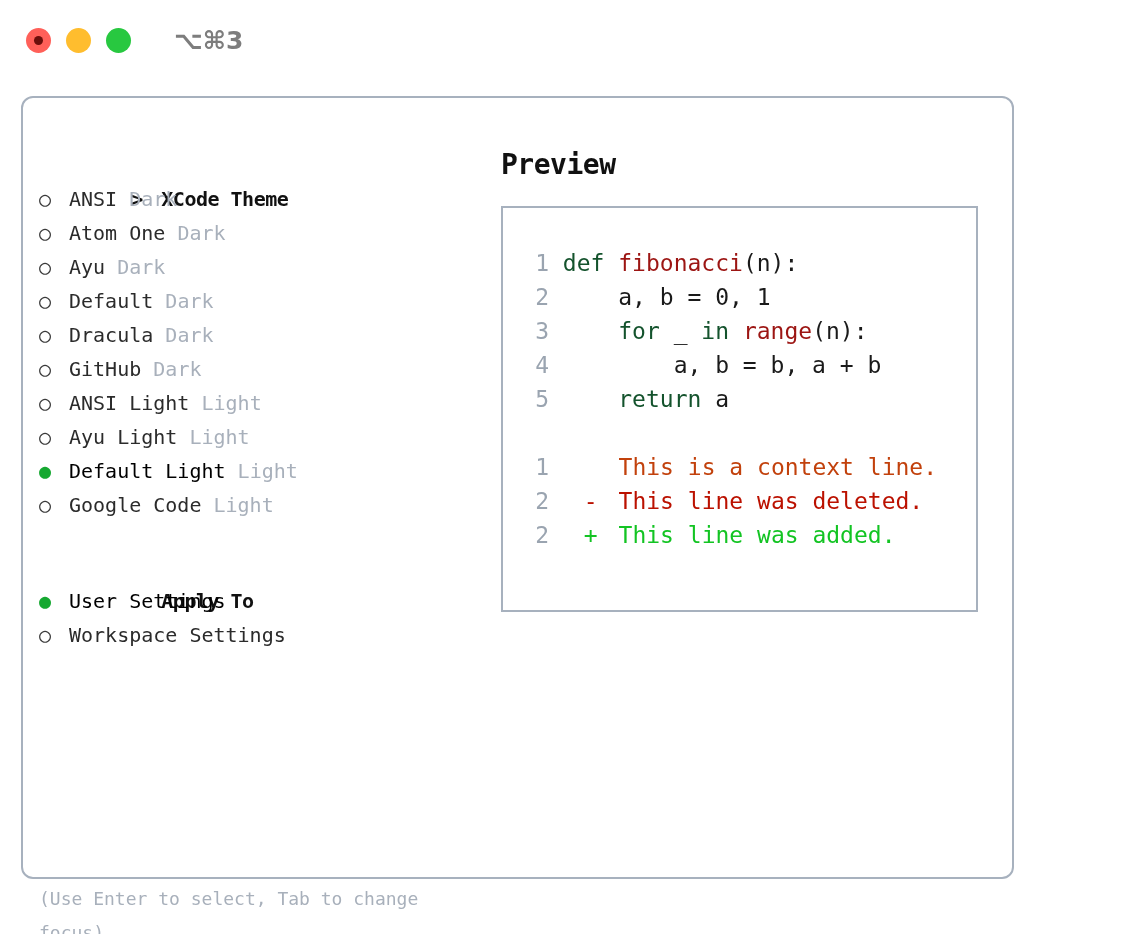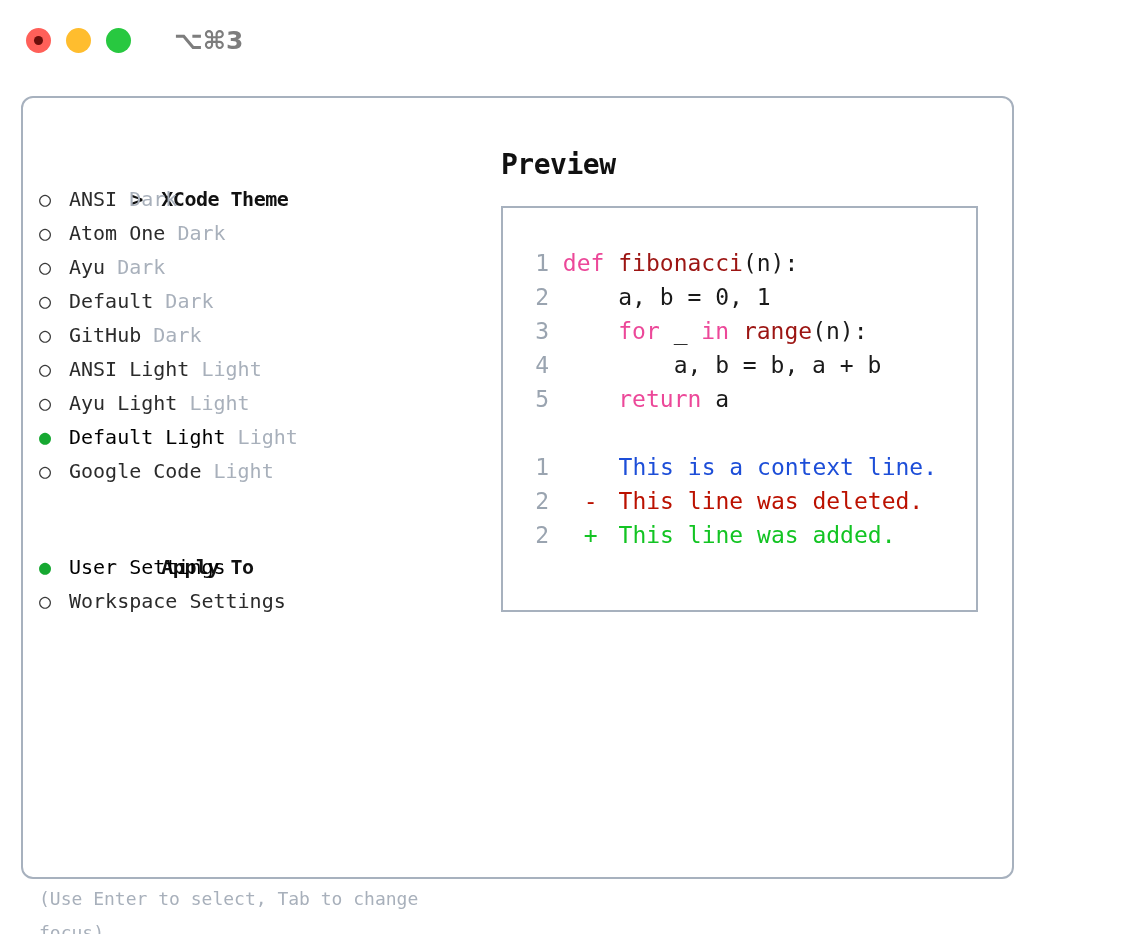--- a/index.html
+++ b/index.html
@@ -165,36 +165,36 @@
     font-size: 23px;
     white-space: pre;
     font-family: "DejaVu Sans Mono", "Liberation Mono", monospace;
   }
   .ln {
     display: inline-block;
     width: 34px;
     text-align: right;
     color: #9aa4b0;
   }
-  .kw   { color: #ec4899; }
+  .kw   { color: #14532d; }
   .fn   { color: #9c1513; }
   .pl   { color: #1a1a1a; }
 
   .diff-area {
     position: absolute;
     left: 12px;
     top: 242px;
     right: 4px;
   }
   .sign {
     display: inline-block;
     width: 28px;
     text-align: center;
   }
-  .ctx { color: #1d4ed8; }
+  .ctx { color: #c2410c; }
   .del { color: #bb1100; }
   .add { color: #13c423; }
 </style>
 </head>
 <body>
 
 <div id="page">
 
   <div id="titlebar">
     <div class="dot dot-red"></div>
@@ -209,20 +209,21 @@
 
       <div class="row hdr">
         <span class="marker">&gt;</span><span>XCode Theme</span>
       </div>
 
       <div id="theme-list">
           <div class="row"><span class="marker bullet-off">○</span><span class="name">ANSI</span><span> </span><span class="tag">Dark</span></div>
           <div class="row"><span class="marker bullet-off">○</span><span class="name">Atom One</span><span> </span><span class="tag">Dark</span></div>
           <div class="row"><span class="marker bullet-off">○</span><span class="name">Ayu</span><span> </span><span class="tag">Dark</span></div>
           <div class="row"><span class="marker bullet-off">○</span><span class="name">Default</span><span> </span><span class="tag">Dark</span></div>
+          <div class="row"><span class="marker bullet-off">○</span><span class="name">Dracula</span><span> </span><span class="tag">Dark</span></div>
           <div class="row"><span class="marker bullet-off">○</span><span class="name">GitHub</span><span> </span><span class="tag">Dark</span></div>
           <div class="row"><span class="marker bullet-off">○</span><span class="name">ANSI Light</span><span> </span><span class="tag">Light</span></div>
           <div class="row"><span class="marker bullet-off">○</span><span class="name">Ayu Light</span><span> </span><span class="tag">Light</span></div>
           <div class="row item-sel"><span class="marker bullet-on">●</span><span class="name">Default Light</span><span> </span><span class="tag">Light</span></div>
           <div class="row"><span class="marker bullet-off">○</span><span class="name">Google Code</span><span> </span><span class="tag">Light</span></div>
         </div>
 
       <div class="spacer-28"></div>
 
       <div class="row hdr">

